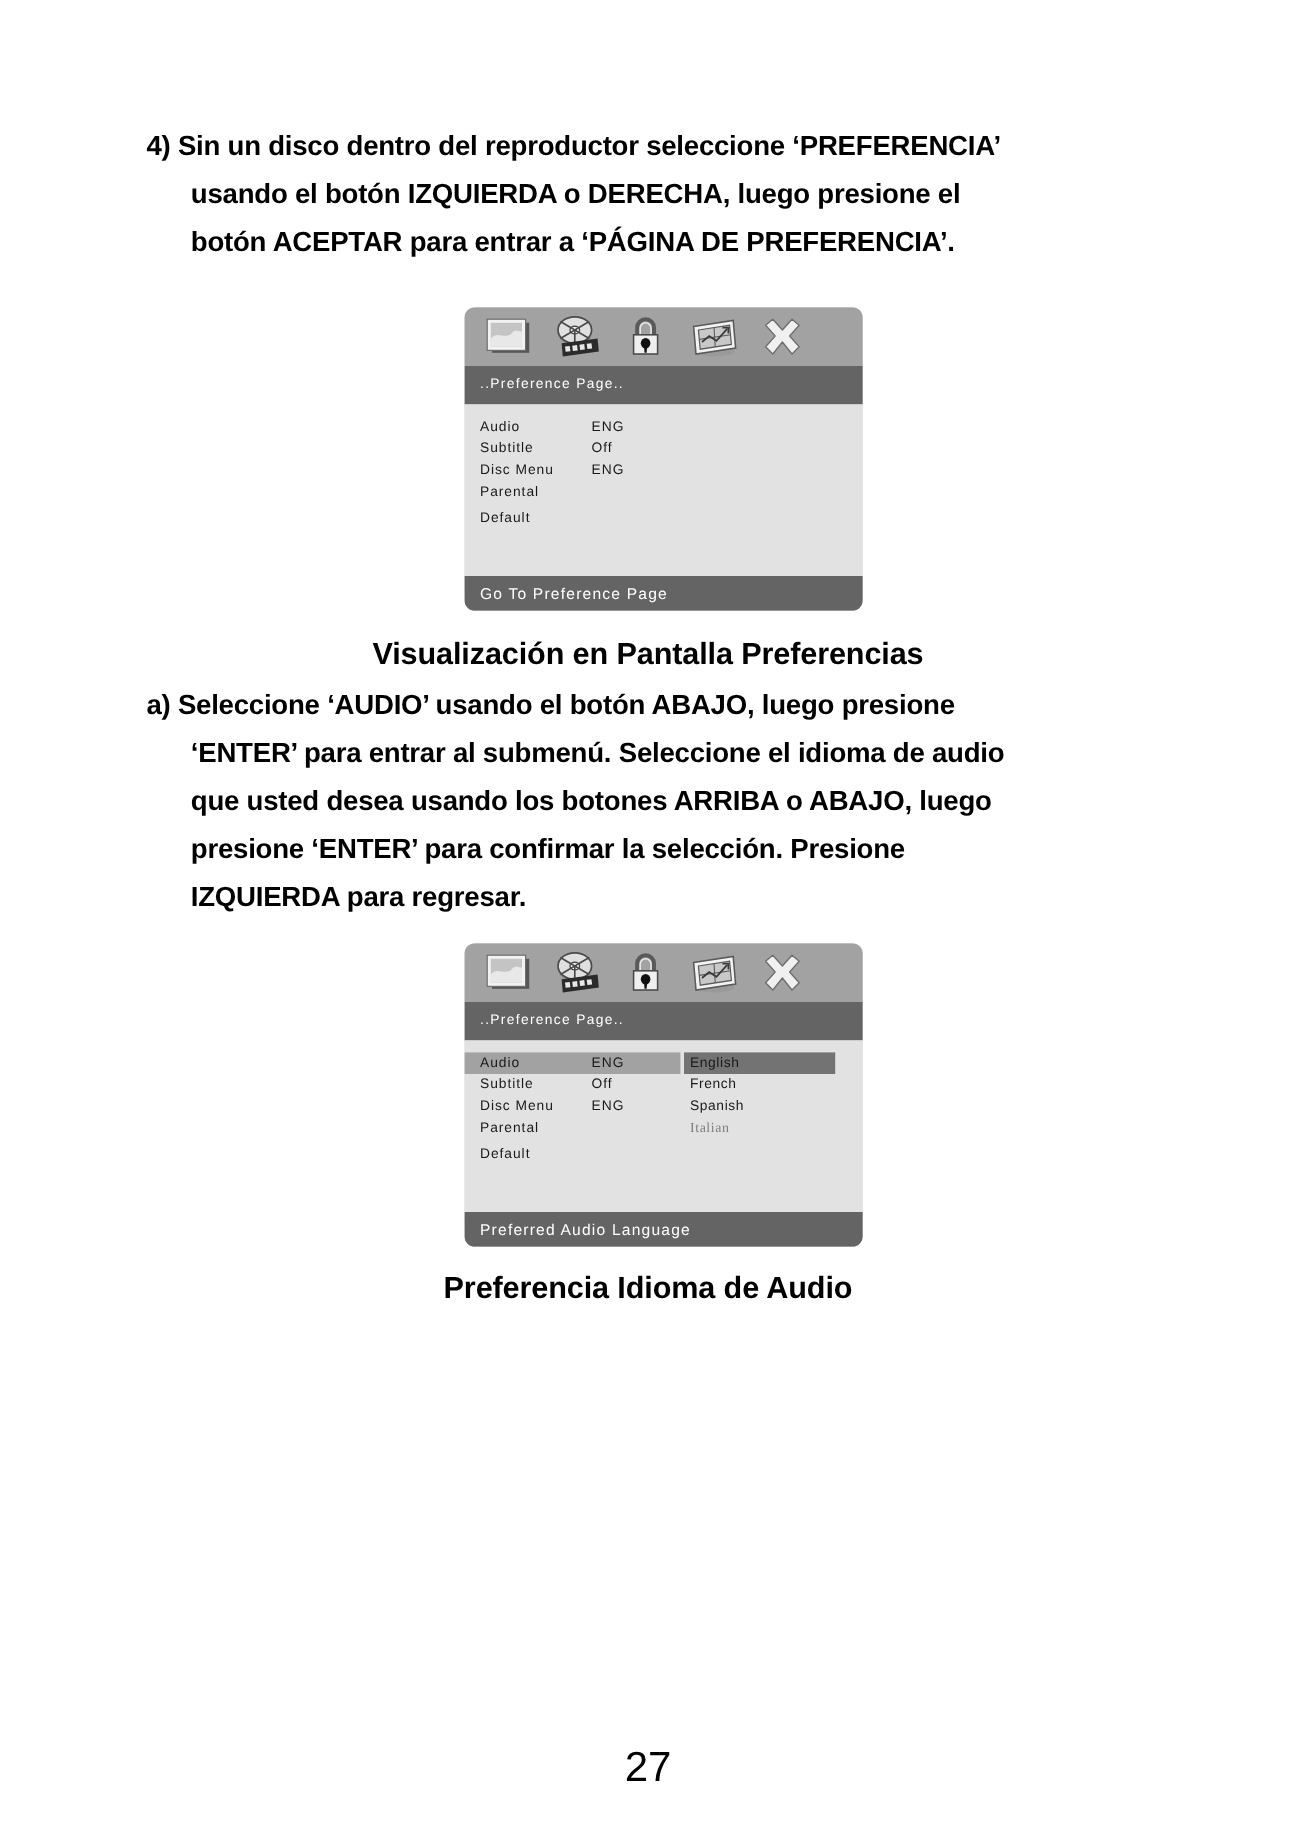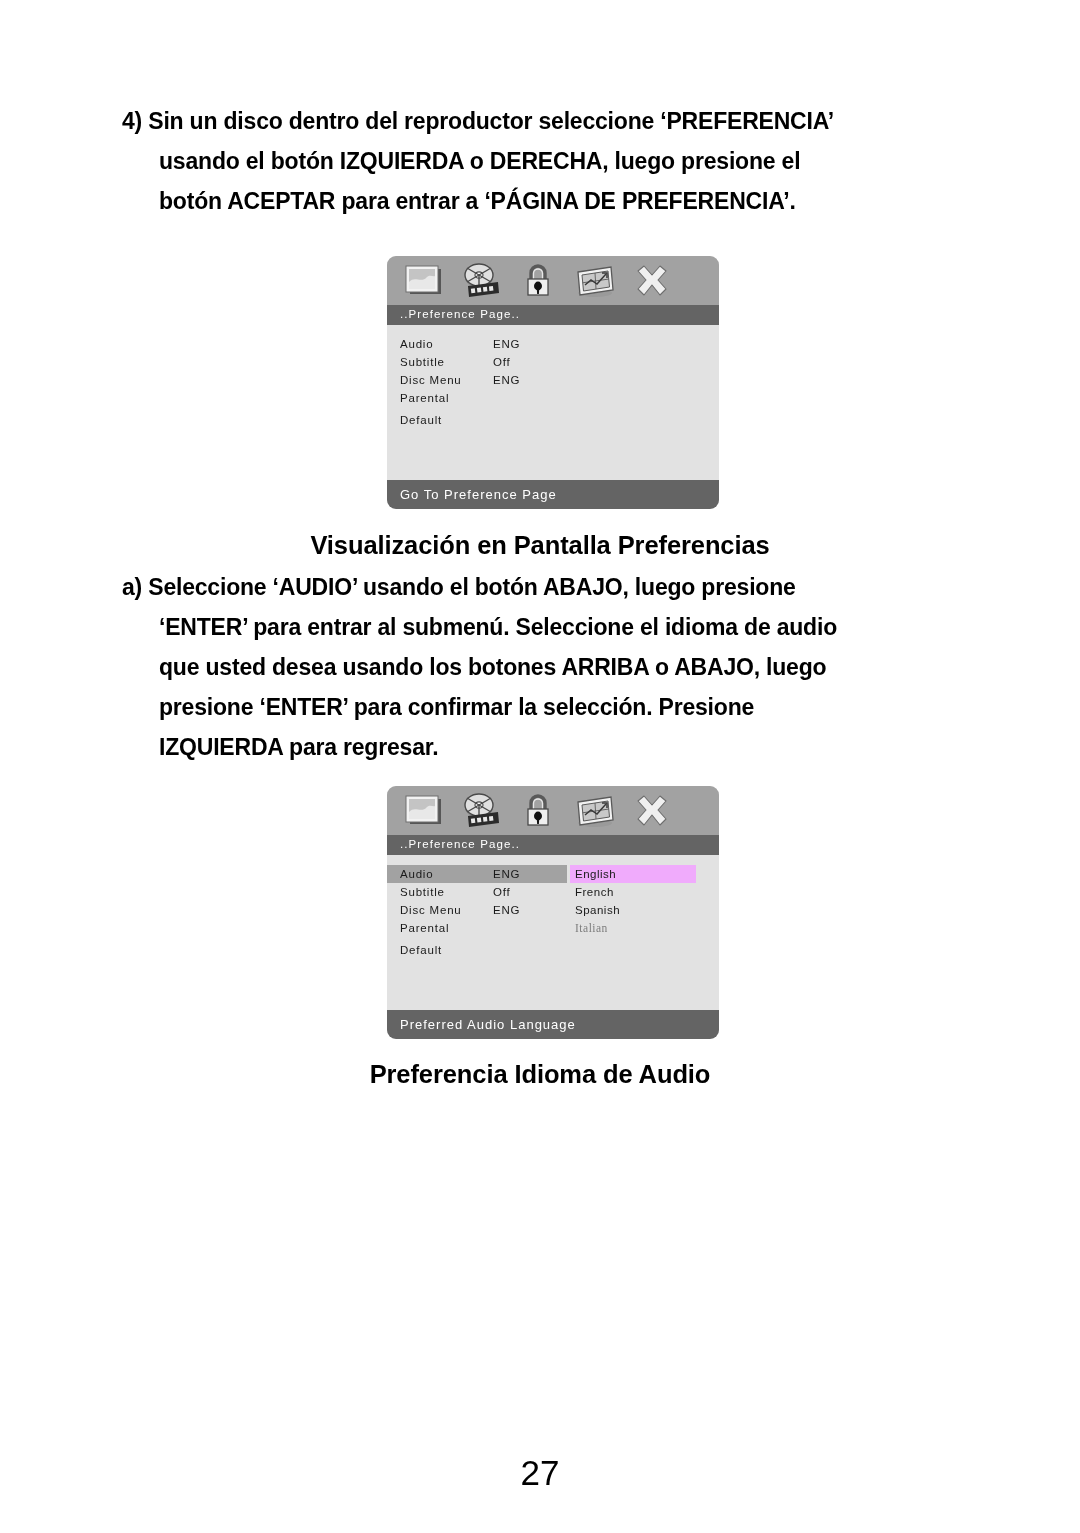--- a/index.html
+++ b/index.html
@@ -90,21 +90,21 @@
   .osd-icon {
     width: 46px;
     height: 38px;
     display: flex;
     align-items: center;
     justify-content: center;
   }
   .osd-icon svg { display: block; }
 
   .osd-titlebar {
-    height: 20px;
+    height: 32px;
     background: #646464;
     display: flex;
     align-items: center;
     padding-left: 13px;
   }
   .osd-titlebar .ttl {
     color: #ffffff;
     font-size: 11.5px;
     letter-spacing: 1.1px;
     line-height: 1;
@@ -145,21 +145,21 @@
   }
   .osd-sub-row {
     height: 18px;
     display: flex;
     align-items: center;
     padding-left: 5px;
     font-size: 11.5px;
     letter-spacing: 0.5px;
     color: #1a1a1a;
   }
-  .osd-sub-row.selected { background: #f0abfc; }
+  .osd-sub-row.selected { background: #737373; }
   .osd-sub-row.dim { color: #7d7d7d; font-family: Liberation Serif, serif; }
 
   .osd-statusbar {
     position: absolute;
     left: 0;
     bottom: 0;
     width: 100%;
     height: 29px;
     background: #646464;
     display: flex;

